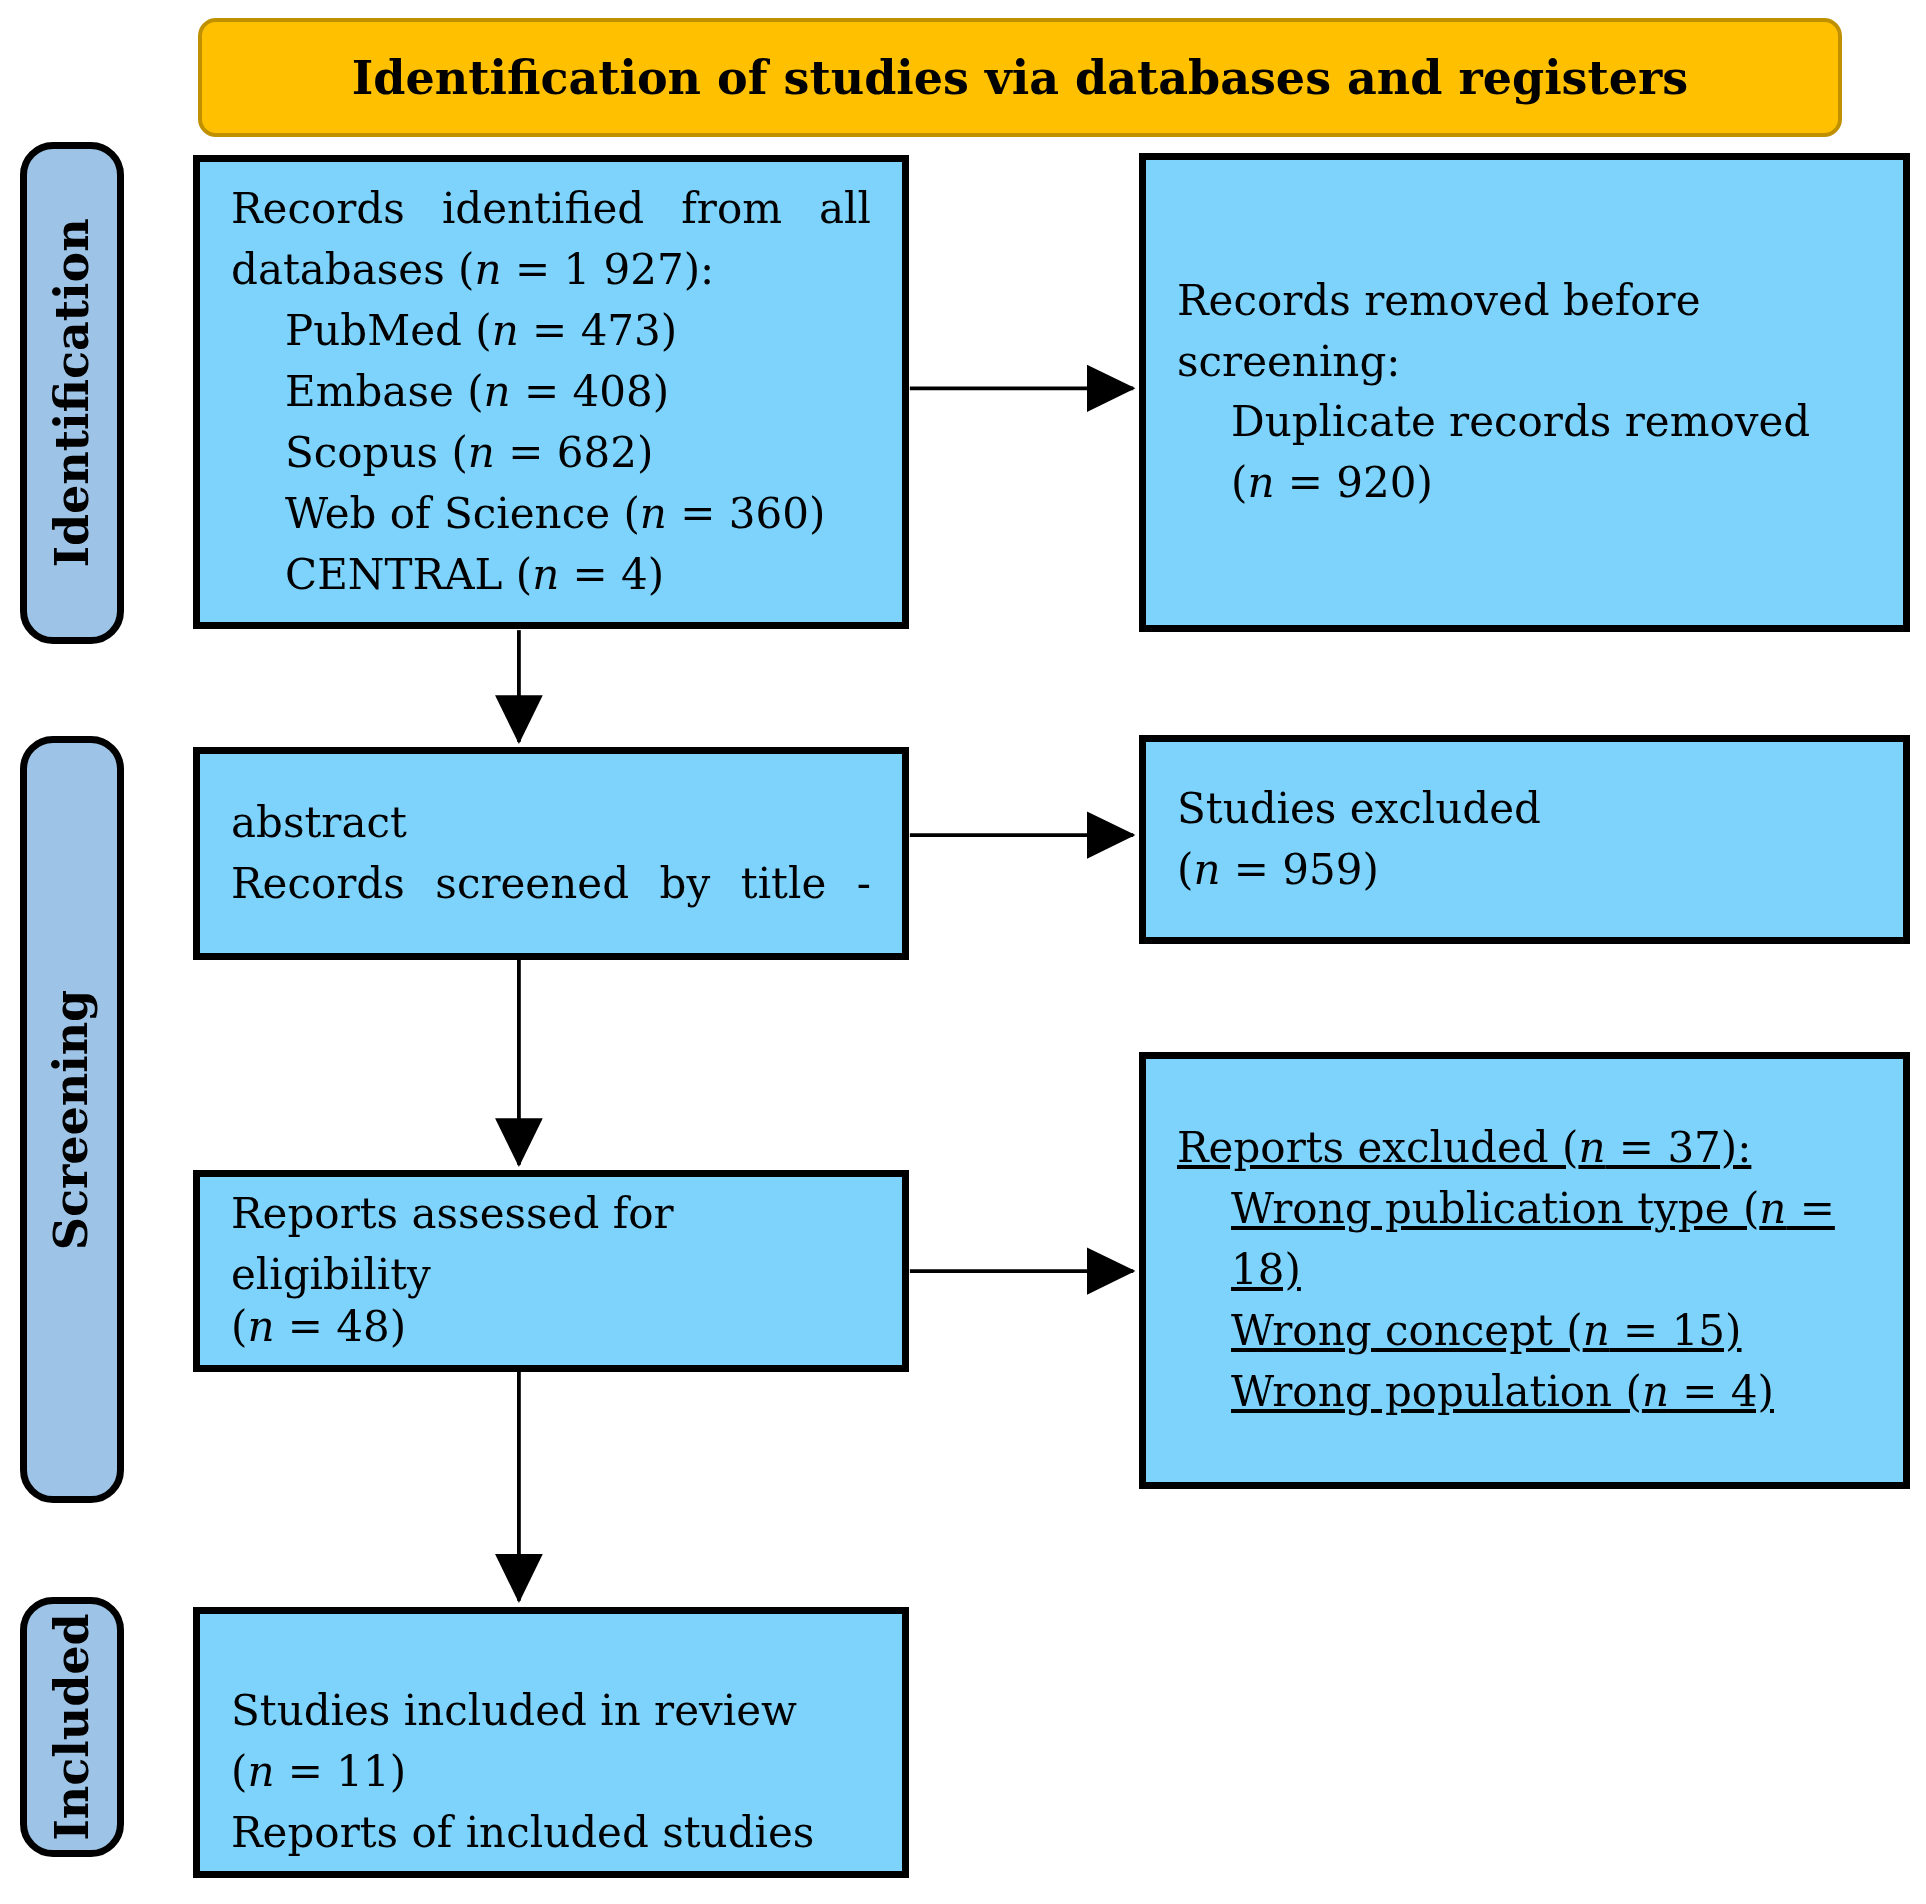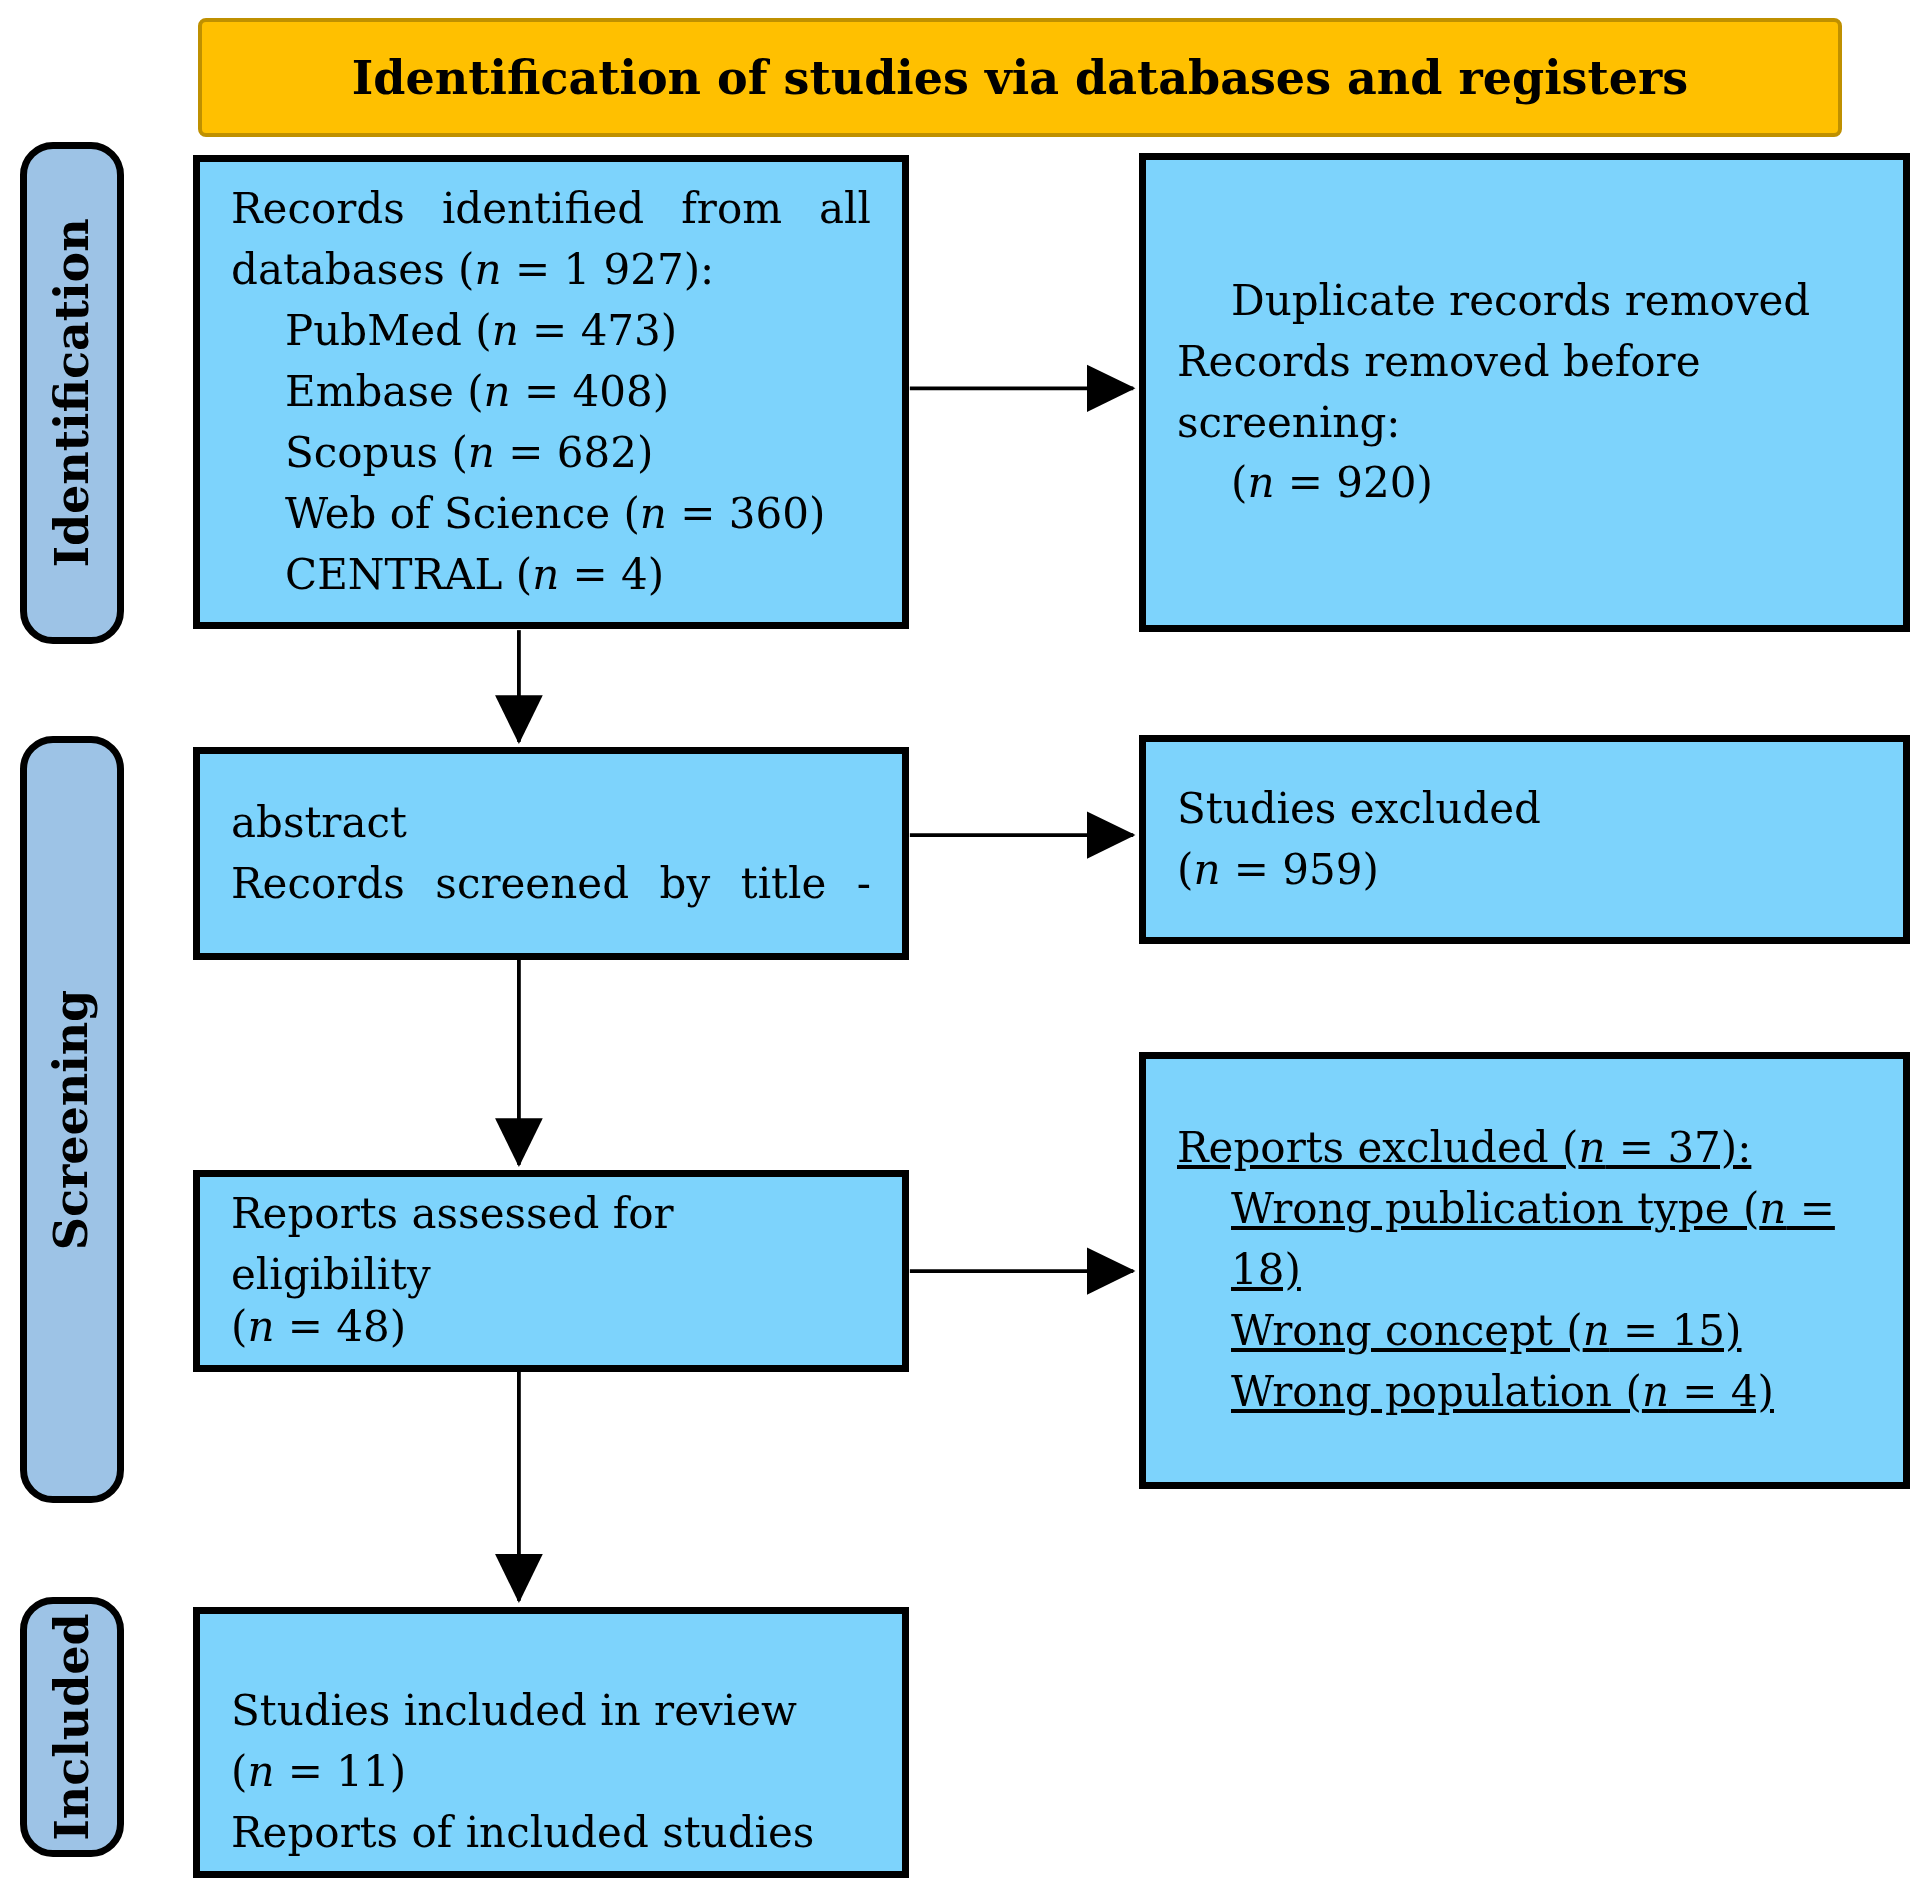--- a/index.html
+++ b/index.html
@@ -12,21 +12,21 @@
     color: #000000;
   }
 
   
   .banner {
     position: absolute;
     left: 198px; top: 18px;
     width: 1644px; height: 119px;
     box-sizing: border-box;
     border: 4.9px solid #BF9000;
-    border-radius: 8px;
+    border-radius: 18px;
     background: #FFC000;
     display: flex; align-items: center; justify-content: center;
     font-weight: bold; font-size: 46px;
   }
 
   
   .stage {
     position: absolute;
     left: 19.5px; width: 104px;
     box-sizing: border-box;
@@ -109,22 +109,22 @@
     <div class="ln">(<i>n</i> = 48)</div>
   </div>
 
   <div class="box box-included">
     <div class="ln">Studies included in review</div>
     <div class="ln">(<i>n</i> = 11)</div>
     <div class="ln">Reports of included studies</div>
   </div>
 
   <div class="box box-removed">
+    <div class="ln">Records removed before screening:</div>
     <div class="ln ind">Duplicate records removed</div>
-    <div class="ln">Records removed before screening:</div>
     <div class="ln ind">(<i>n</i> = 920)</div>
   </div>
 
   <div class="box box-records-excluded">
     <div class="ln">Studies excluded</div>
     <div class="ln">(<i>n</i> = 959)</div>
   </div>
 
   <div class="box box-reports-excluded">
     <div class="ln">Reports excluded (<i>n</i> = 37):</div>

